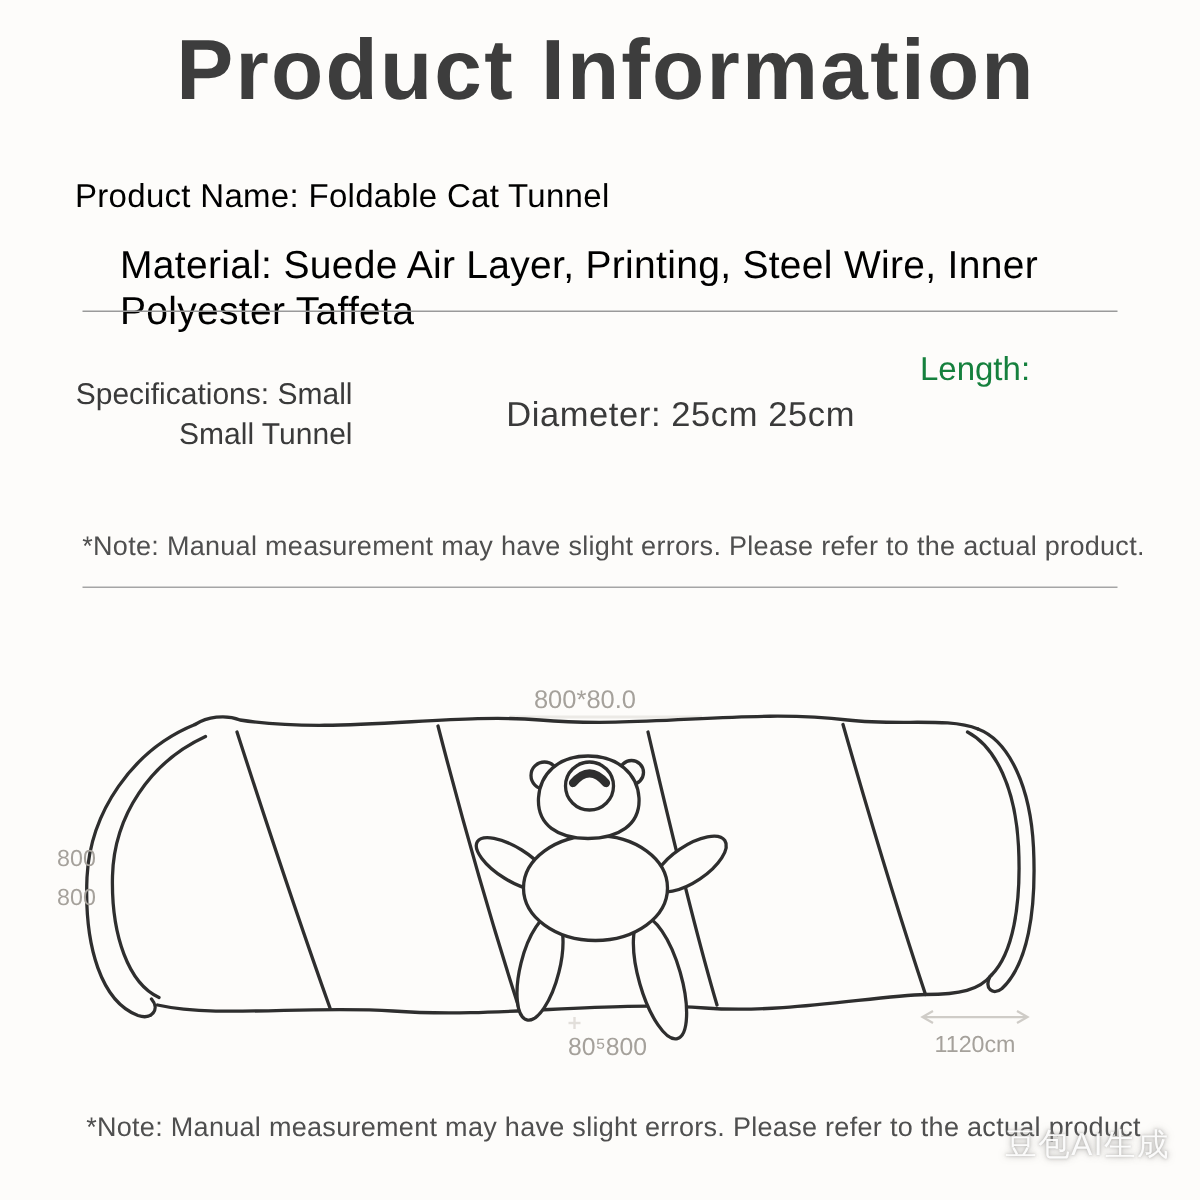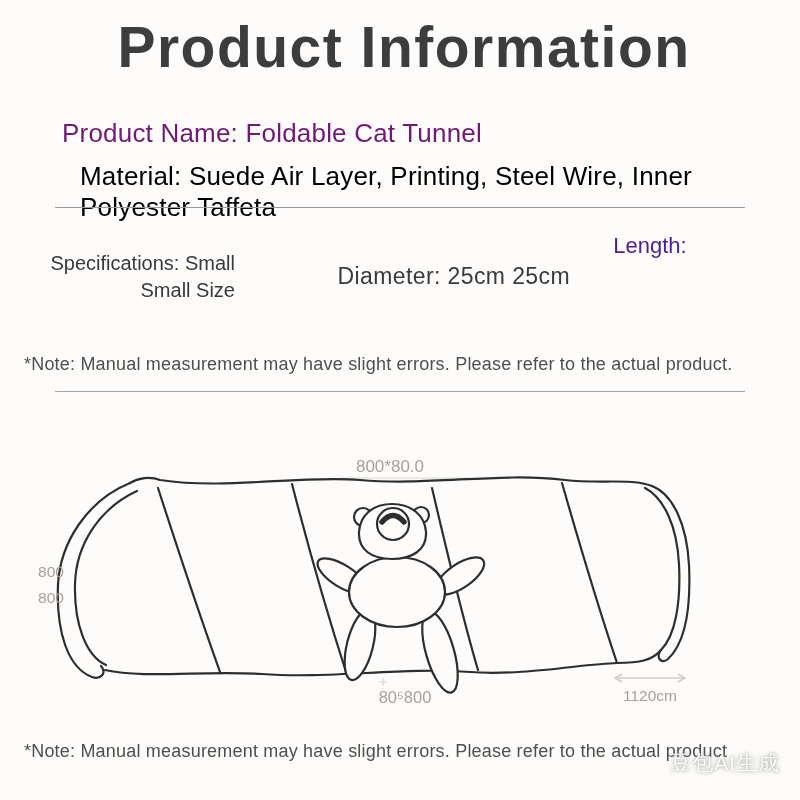--- a/index.html
+++ b/index.html
@@ -11,43 +11,43 @@
     overflow:hidden;
   }
   .page{position:relative;width:800px;height:800px;}
 
   .title{
     position:absolute;top:14px;left:4px;width:800px;
     text-align:center;
     font-size:57px;font-weight:600;letter-spacing:1.5px;
     color:#3d3d3d;
   }
-  .line-product{position:absolute;left:62px;top:118px;font-size:26px;color:#701a75;letter-spacing:0.2px;}
+  .line-product{position:absolute;left:50px;top:118px;font-size:22px;color:#000000;letter-spacing:0.2px;}
   .line-material{position:absolute;left:80px;top:161px;font-size:26px;color:#000000;letter-spacing:0.2px;}
 
   .divider{position:absolute;height:1px;background:#9a9a9a;}
   .divider.one{top:207px;left:55px;width:690px;}
   .divider.two{top:391px;left:55px;width:690px;background:#a5a5a5;}
 
   .spec-col1{
     position:absolute;left:20px;top:250px;width:215px;
     text-align:right;font-size:20px;line-height:27px;color:#3a3a3a;
   }
   .spec-col2{
     position:absolute;left:270px;top:263px;width:300px;
     text-align:right;font-size:23px;letter-spacing:0.4px;color:#3a3a3a;
   }
   .spec-col3{
     position:absolute;left:585px;top:230px;width:130px;
-    text-align:center;font-size:22px;line-height:32px;color:#4c1d95;
+    text-align:center;font-size:22px;line-height:32px;color:#15803d;
   }
 
   .note{
     position:absolute;left:24px;width:770px;
-    font-size:18px;color:#4f4f4f;letter-spacing:0.2px;white-space:nowrap;
+    font-size:18px;color:#4f4f4f;letter-spacing:0.2px;white-space:nowrap;text-align:center;
   }
   .note.top{top:354px;}
   .note.bottom{top:741px;}
 
   .diagram{position:absolute;left:0;top:420px;width:800px;height:310px;}
   .diagram svg{display:block;}
   .dim-label{
     font-family:"Liberation Sans", sans-serif;
     fill:#a5a19b;
   }
@@ -66,21 +66,21 @@
 
   <div class="title">Product Information</div>
 
   <div class="line-product">Product Name: Foldable Cat Tunnel</div>
   <div class="line-material">Material: Suede Air Layer, Printing, Steel Wire, Inner Polyester Taffeta</div>
 
   <div class="divider one"></div>
 
   <div class="spec-col1">
     <div>Specifications: Small</div>
-    <div>Small Size</div>
+    <div>Small Tunnel</div>
   </div>
   <div class="spec-col2">Diameter: 25cm 25cm</div>
   <div class="spec-col3">
     <div>Length:</div>
   </div>
 
   <div class="note top">*Note: Manual measurement may have slight errors. Please refer to the actual product.</div>
 
   <div class="divider two"></div>
 

